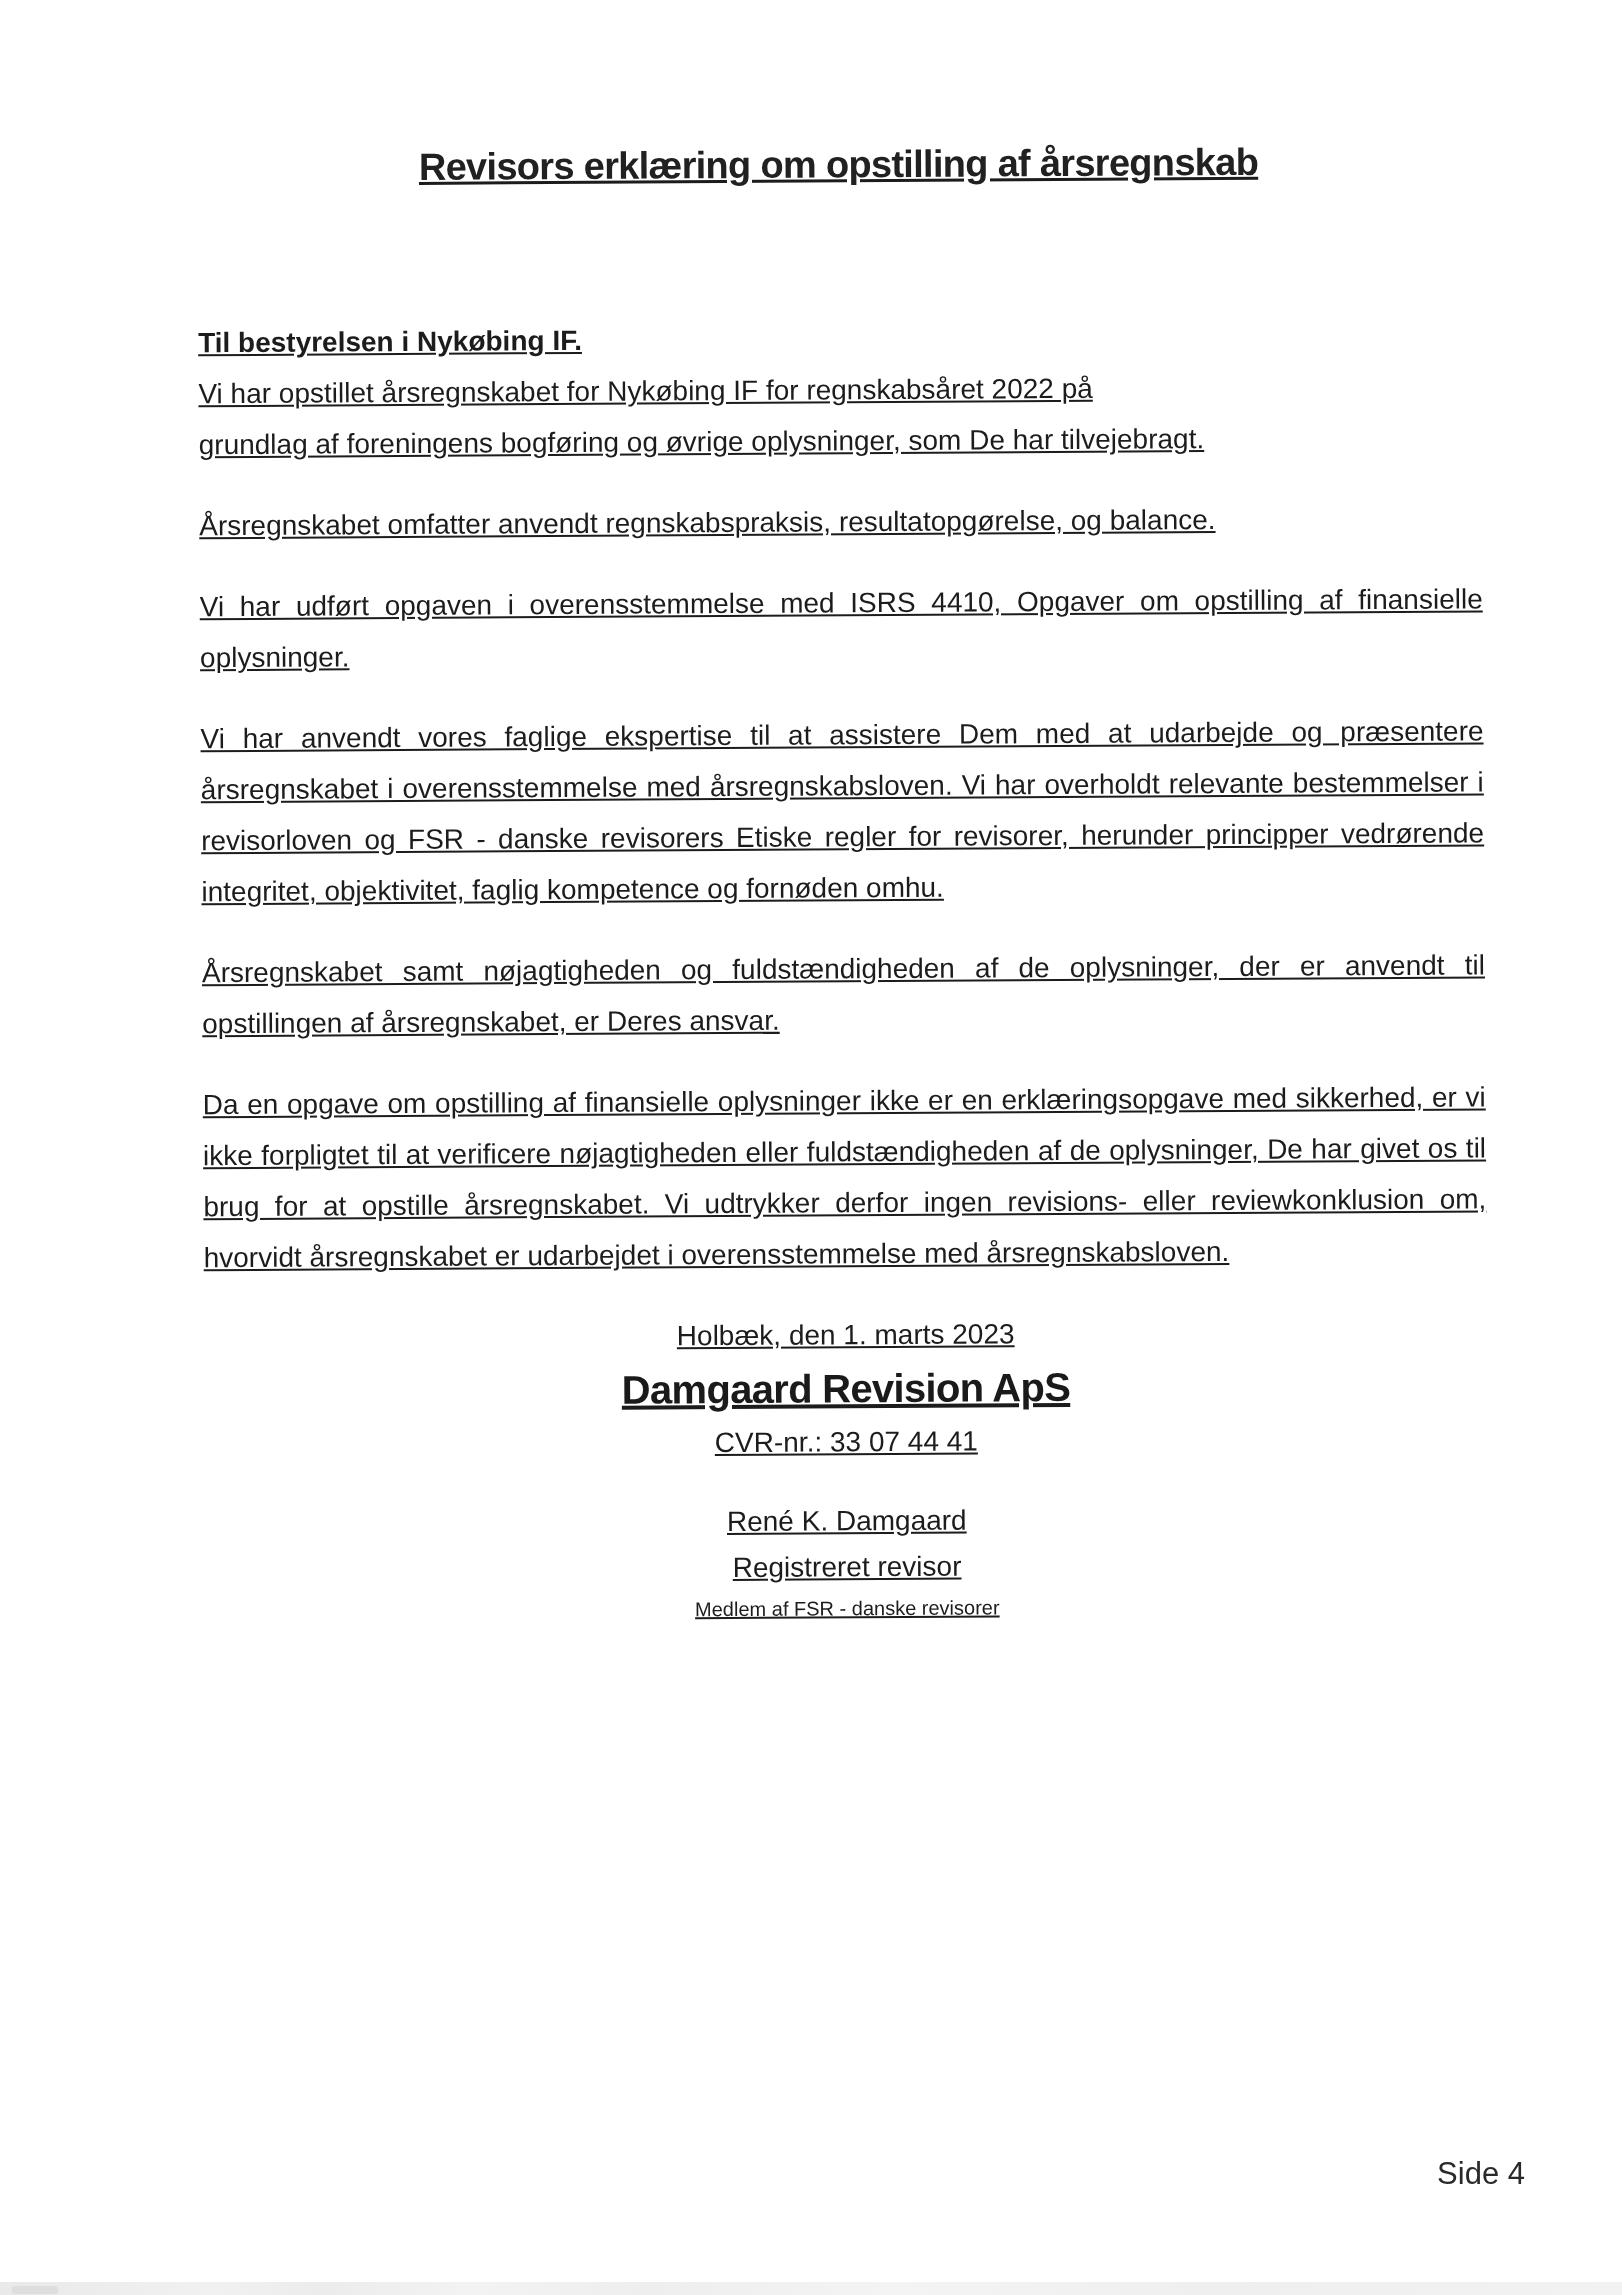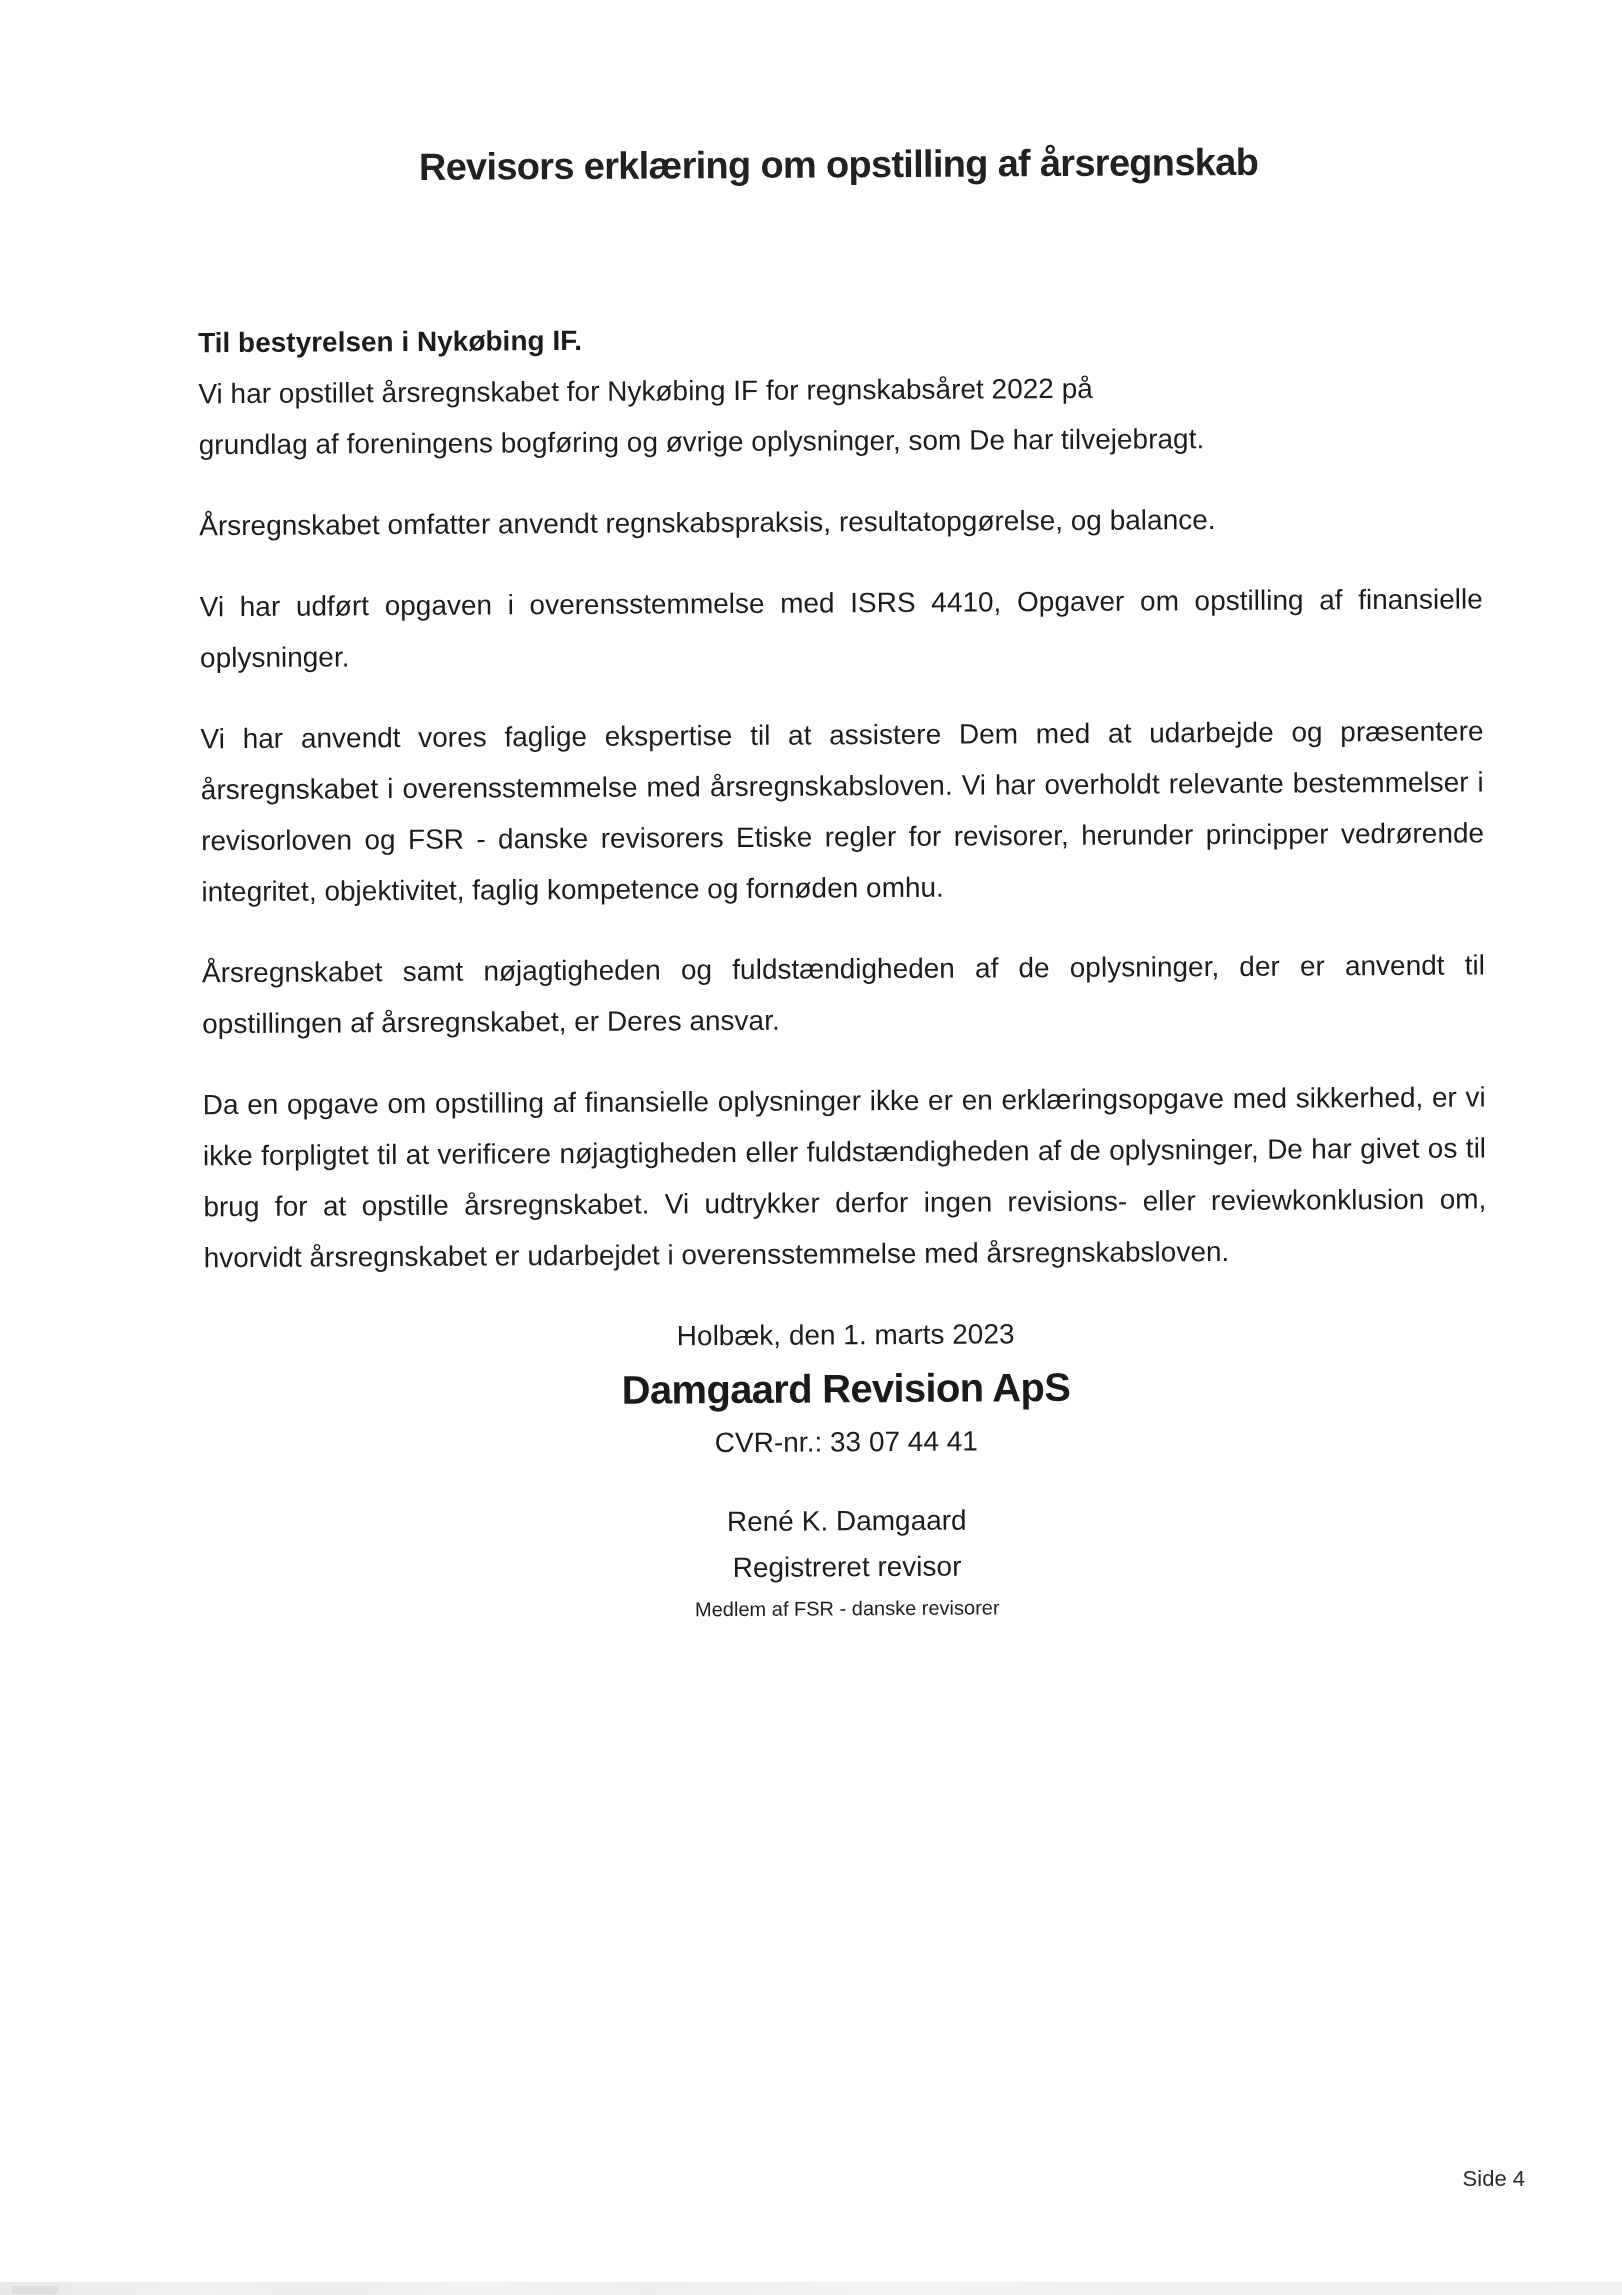--- a/index.html
+++ b/index.html
@@ -8,20 +8,21 @@
     background: #ffffff;
   }
   .page {
     position: relative;
     width: 1623px;
     height: 2295px;
     background: #ffffff;
     overflow: hidden;
     font-family: "Liberation Sans", "DejaVu Sans", sans-serif;
     color: #1c1c1c;
+    text-decoration: underline;
   }
   .scan-tilt {
     transform: rotate(-0.35deg);
     transform-origin: 55% 0;
   }
   .content {
     padding: 141px 144px 0 196px; 
   }
   .doc-title {
     text-align: center;
@@ -78,21 +79,21 @@
     line-height: 46px;
   }
   .sig-membership {
     font-size: 20px;
     line-height: 37px;
   }
   .page-number {
     position: absolute;
     right: 98px;
     bottom: 103px;
-    font-size: 22px;
+    font-size: 31px;
     color: #2a2a2a;
   }
   
   .scan-band {
     position: absolute;
     left: 0;
     right: 0;
     bottom: 0;
     height: 13px;
     background: linear-gradient(to right,

